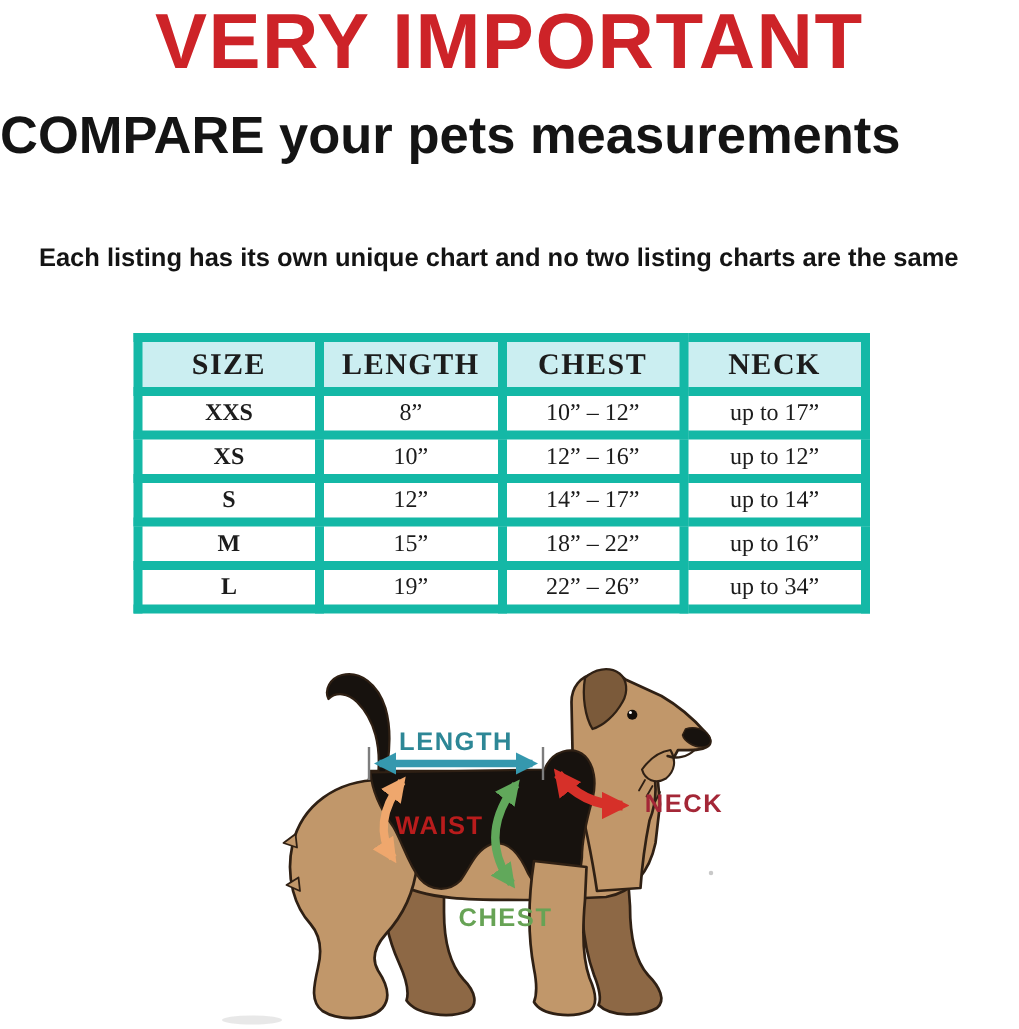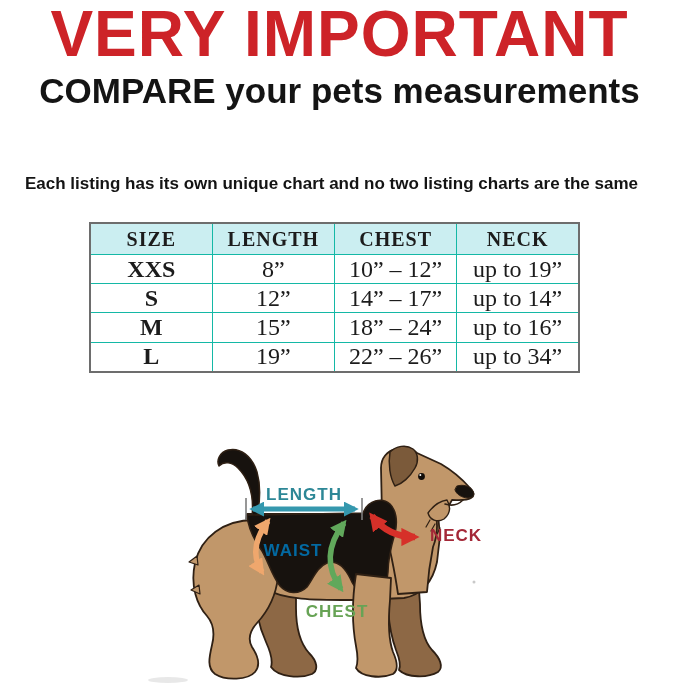--- a/index.html
+++ b/index.html
@@ -2,51 +2,51 @@
 <html><head>
 <meta charset="utf-8">
 <style>
   html,body{margin:0;padding:0;background:#fff;}
   .stage{
     position:relative;width:679px;height:686px;background:#ffffff;
     font-family:"Liberation Sans","DejaVu Sans",sans-serif;overflow:hidden;
   }
   .title{
     position:absolute;top:2px;left:0;width:679px;margin:0;text-align:center;
-    font-size:64px;font-weight:700;letter-spacing:1px;color:#cd2328;line-height:1.0;
+    font-size:52px;font-weight:700;letter-spacing:1px;color:#cd2328;line-height:1.0;
   }
   .subtitle{
-    position:absolute;top:68px;left:0;width:679px;text-align:center;
+    position:absolute;top:68px;left:0;width:679px;text-align:left;
     font-size:35px;font-weight:700;color:#141414;line-height:46px;
   }
   .note{
-    position:absolute;top:162px;left:0;width:639px;margin:12px;text-align:center;
+    position:absolute;top:162px;left:0;width:639px;margin:0;text-align:right;
     font-size:17px;font-weight:700;color:#141414;
   }
   table.size-table{
     position:absolute;left:89px;top:222px;width:491px;height:151px;
     border-collapse:collapse;table-layout:fixed;
     font-family:"Liberation Serif","DejaVu Serif",serif;color:#1c1c1c;
     border:2px solid #6d6d6d;
   }
   .size-table th,.size-table td{
-    border:1px solid #14b8a6;text-align:center;vertical-align:middle;padding:0;
+    border:6px solid #14b8a6;text-align:center;vertical-align:middle;padding:0;
   }
   .size-table th{
     height:30px;background:#cbeef1;font-size:20px;font-weight:700;letter-spacing:1px;
   }
-  .size-table td{height:23px;font-size:24px;font-weight:400;}
+  .size-table td{height:23px;font-size:16px;font-weight:400;}
   .size-table td.b{font-weight:700;}
   .dog-svg{position:absolute;left:0;top:0;width:679px;height:686px;pointer-events:none;}
   .lbl{
     position:absolute;transform:translate(-50%,-50%);
     font-weight:700;font-size:17px;letter-spacing:1px;white-space:nowrap;
   }
   #lbl-length{left:304px;top:495px;color:#2d8796;}
-  #lbl-waist{left:293px;top:551px;color:#0369a1;}
+  #lbl-waist{left:293px;top:551px;color:#b91c1c;}
   #lbl-neck{left:456px;top:536px;color:#a42737;}
   #lbl-chest{left:337px;top:612px;color:#67a355;}
 </style>
 </head>
 <body>
 
 <div class="stage">
 
   <h1 class="title">VERY IMPORTANT</h1>
 
@@ -63,32 +63,38 @@
           <th>LENGTH</th>
           <th>CHEST</th>
           <th>NECK</th>
         </tr>
     </thead>
     <tbody id="tbody">
         <tr>
           <td class="b">XXS</td>
           <td>8”</td>
           <td>10” – 12”</td>
-          <td>up to 19”</td>
+          <td>up to 17”</td>
+        </tr>
+        <tr>
+          <td class="b">XS</td>
+          <td>10”</td>
+          <td>12” – 16”</td>
+          <td>up to 12”</td>
         </tr>
         <tr>
           <td class="b">S</td>
           <td>12”</td>
           <td>14” – 17”</td>
           <td>up to 14”</td>
         </tr>
         <tr>
           <td class="b">M</td>
           <td>15”</td>
-          <td>18” – 24”</td>
+          <td>18” – 22”</td>
           <td>up to 16”</td>
         </tr>
         <tr>
           <td class="b">L</td>
           <td>19”</td>
           <td>22” – 26”</td>
           <td>up to 34”</td>
         </tr>
       </tbody>
   </table>

